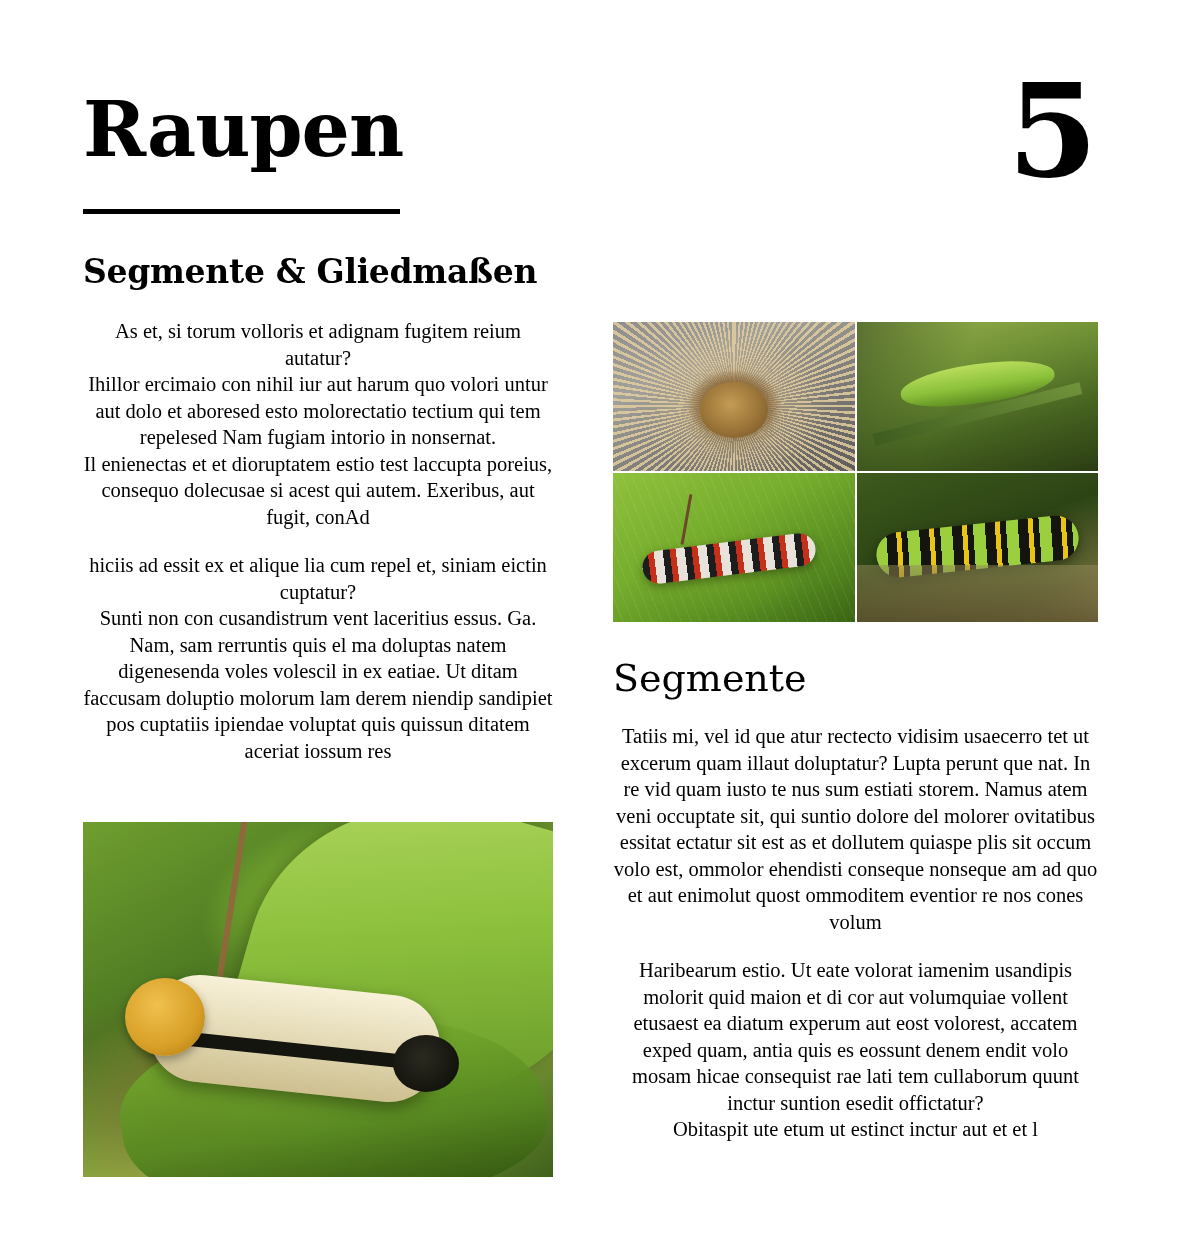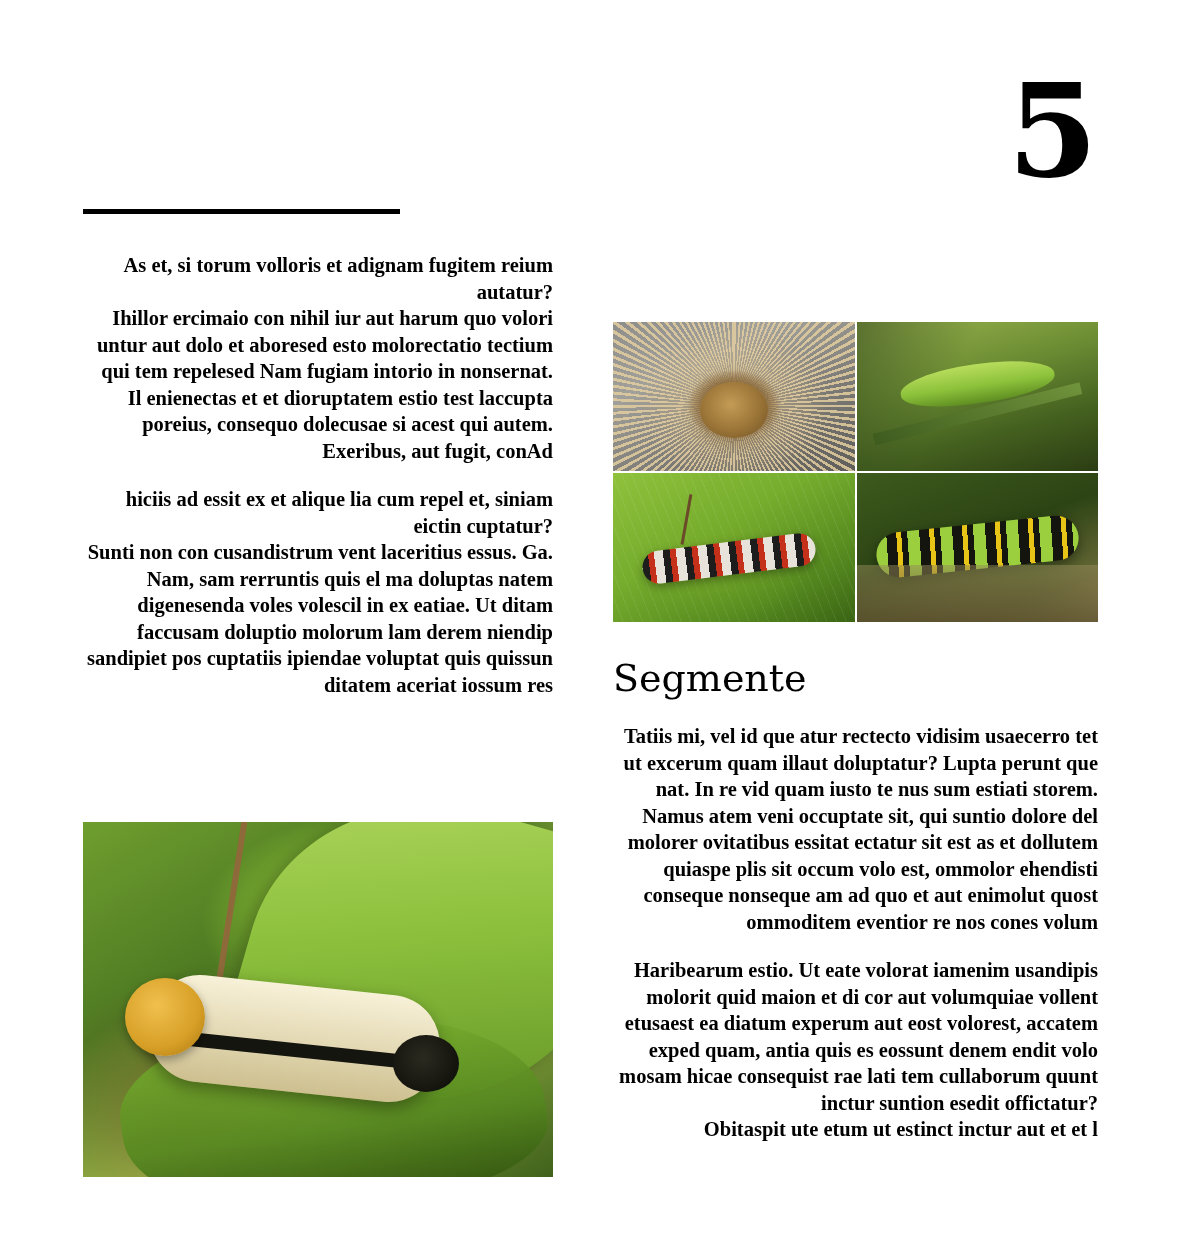--- a/index.html
+++ b/index.html
@@ -87,23 +87,22 @@
     line-height: 46px;
     margin: 0 0 22px 0;
     letter-spacing: 0px;
   }
 
   p.body {
     font-family: "Liberation Serif", serif;
     font-size: 20.5px;
     line-height: 26.5px;
     margin: 0 0 22px 0;
-    text-align: right;
+    text-align: center;
     hyphens: none;
-    font-weight: bold;
   }
   p.body:last-child { margin-bottom: 0; }
 
   
   .photo-grid {
     position: absolute;
     left: 613px;
     top: 322px;
     width: 485px;
     height: 300px;
@@ -298,25 +297,27 @@
   }
 
   
 </style>
 </head>
 <body>
 
 <div class="page">
 
   <div class="header">
+    <div class="title">Raupen</div>
     <div class="page-number">5</div>
   </div>
   <div class="rule"></div>
 
   <div class="col-left">
+    <h2 class="section-head">Segmente &amp; Gliedmaßen</h2>
     <p class="body" style="white-space: pre-line;">As et, si torum volloris et adignam fugitem reium autatur?
 Ihillor ercimaio con nihil iur aut harum quo volori untur aut dolo et aboresed esto molorectatio tectium qui tem repelesed Nam fugiam intorio in nonsernat.
 Il enienectas et et dioruptatem estio test laccupta poreius, consequo dolecusae si acest qui autem. Exeribus, aut fugit, conAd</p>
     <p class="body" style="white-space: pre-line;">hiciis ad essit ex et alique lia cum repel et, siniam eictin cuptatur?
 Sunti non con cusandistrum vent laceritius essus. Ga. Nam, sam rerruntis quis el ma doluptas natem digenesenda voles volescil in ex eatiae. Ut ditam faccusam doluptio molorum lam derem niendip sandipiet pos cuptatiis ipiendae voluptat quis quissun ditatem aceriat iossum res</p>
   </div>
 
   <div class="photo-grid">
     <div class="photo-cell p1"></div>
     <div class="photo-cell p2"></div>

